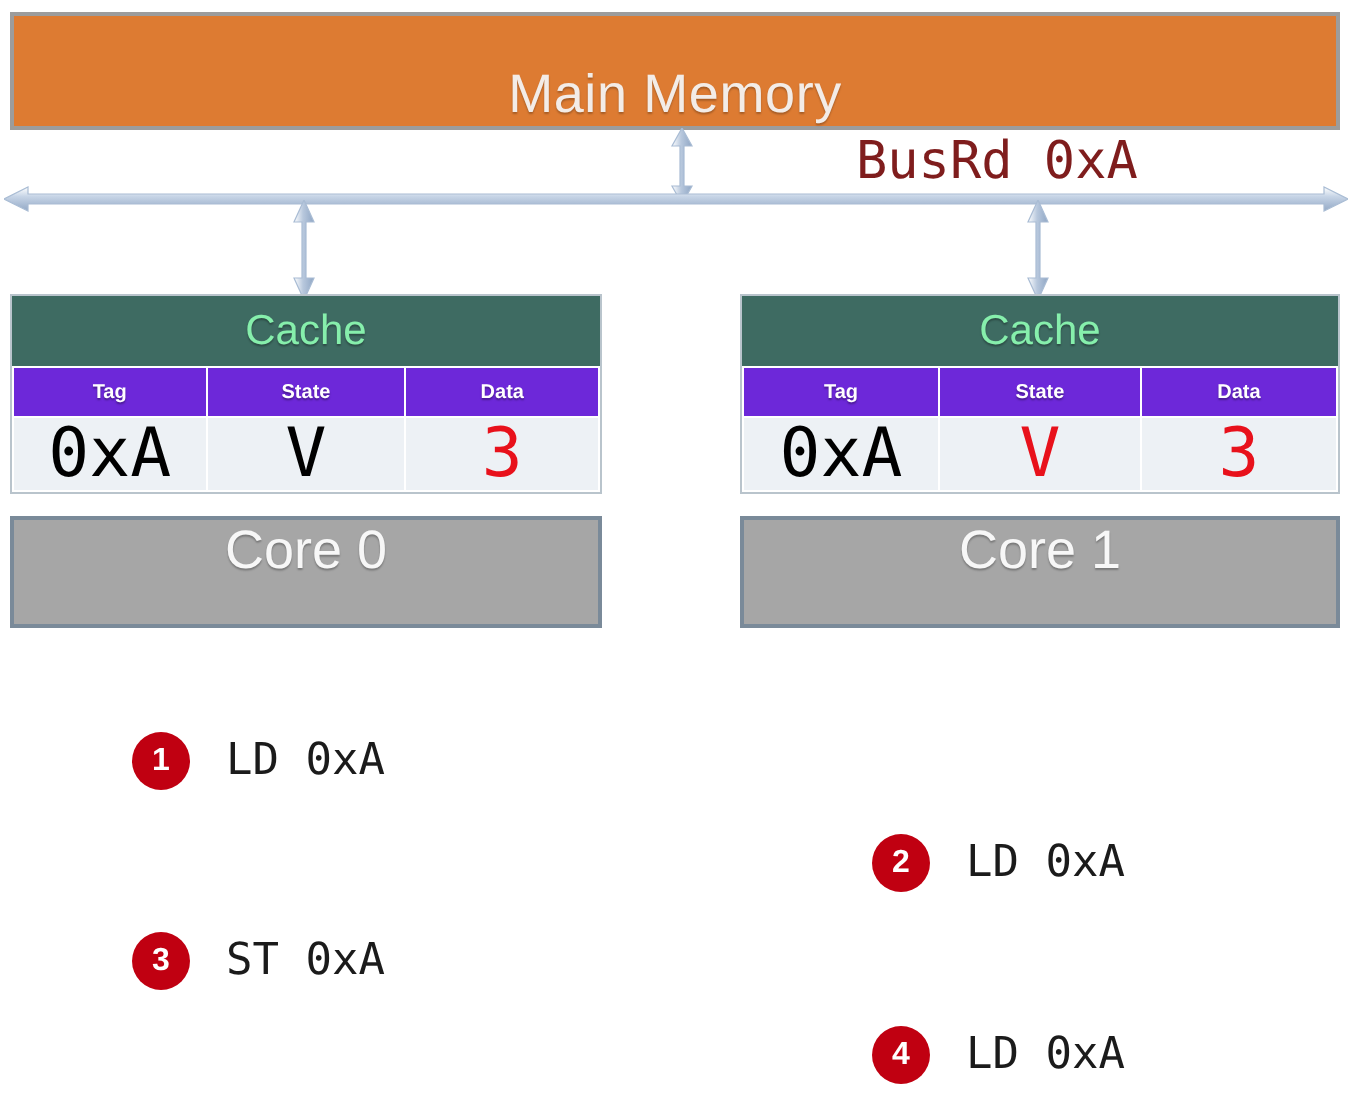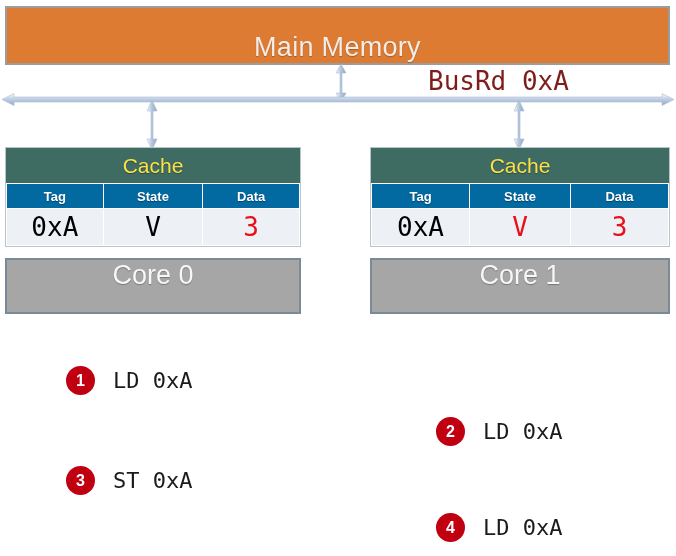--- a/index.html
+++ b/index.html
@@ -73,49 +73,49 @@
     box-sizing: border-box;
     border: 1px solid #b9c4cc;
     background: #ffffff;
   }
   .cache.left  { left: 5px;   top: 147px; width: 296px; }
   .cache.right { left: 370px; top: 147px; width: 300px; }
 
   .cache-title {
     height: 35px;
     background: #3E6B62;
-    color: #fde047;
+    color: #86efac;
     display: flex;
     align-items: center;
     justify-content: center;
     font-size: 21px;
     font-weight: 400;
     text-shadow: 0 1px 1px rgba(0,0,0,0.3);
   }
   .cache-table {
     width: 100%;
     border-collapse: collapse;
     table-layout: fixed;
   }
   .cache-table th {
-    background: #0369a1;
+    background: #6d28d9;
     color: #ffffff;
-    font-size: 13px;
+    font-size: 10px;
     font-weight: bold;
     height: 22px;
     border: 1px solid #ffffff;
     text-shadow: 0 1px 1px rgba(0,0,0,0.35);
   }
   .cache-table td {
     background: #EDF1F5;
     height: 34px;
     border: 1px solid #ffffff;
     text-align: center;
     font-family: "DejaVu Sans Mono", "Liberation Mono", monospace;
-    font-size: 26px;
+    font-size: 34px;
     color: #000000;
     vertical-align: middle;
     line-height: 1;
   }
   .cache-table td.red { color: #e8111b; }
   .cache-table col.c-tag   { width: 33%; }
   .cache-table col.c-state { width: 34%; }
   .cache-table col.c-data  { width: 33%; }
 
   

